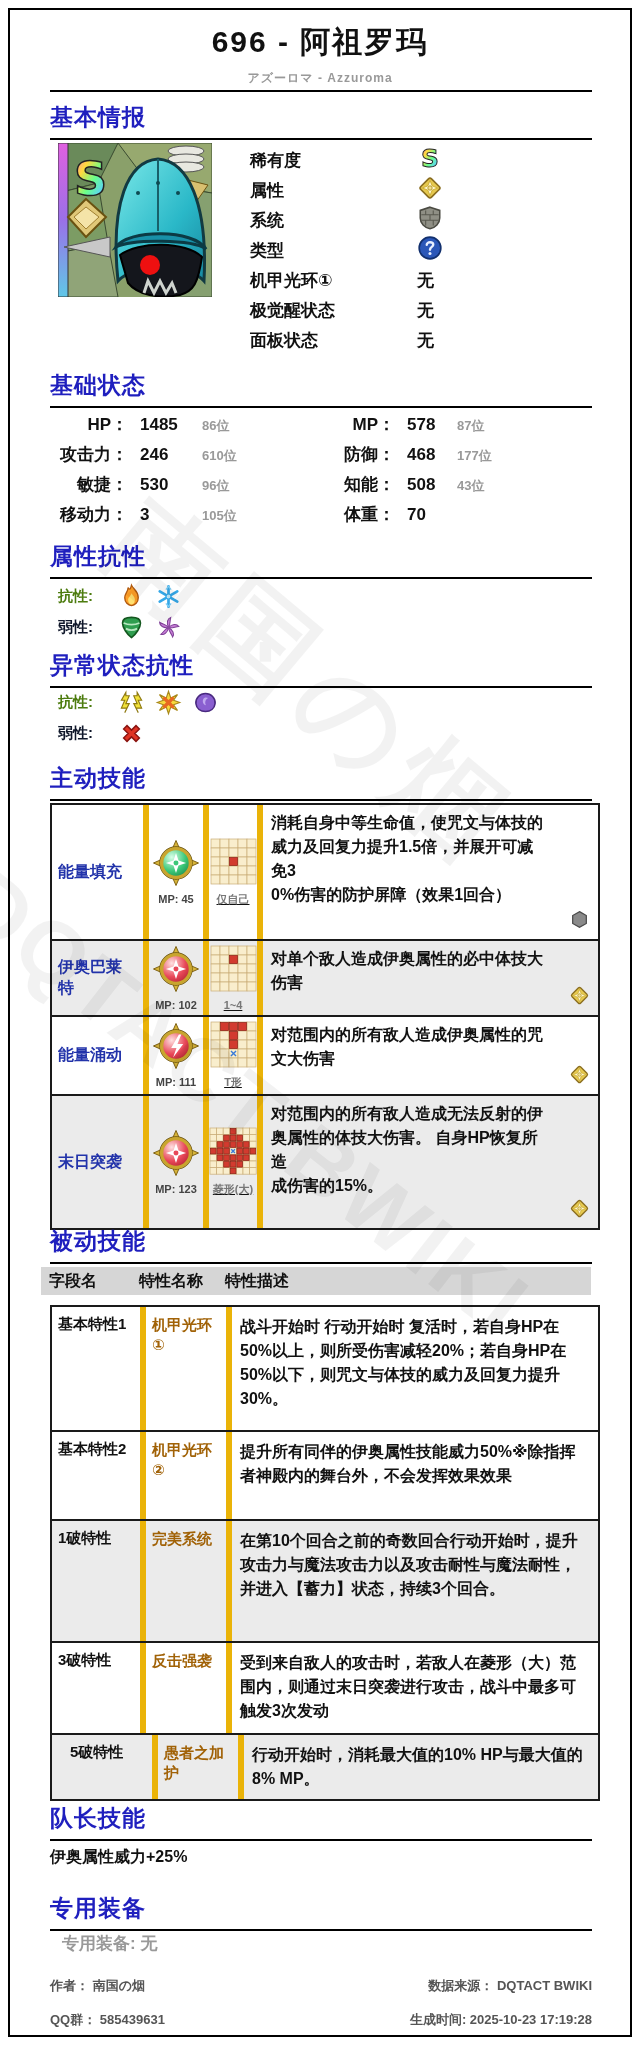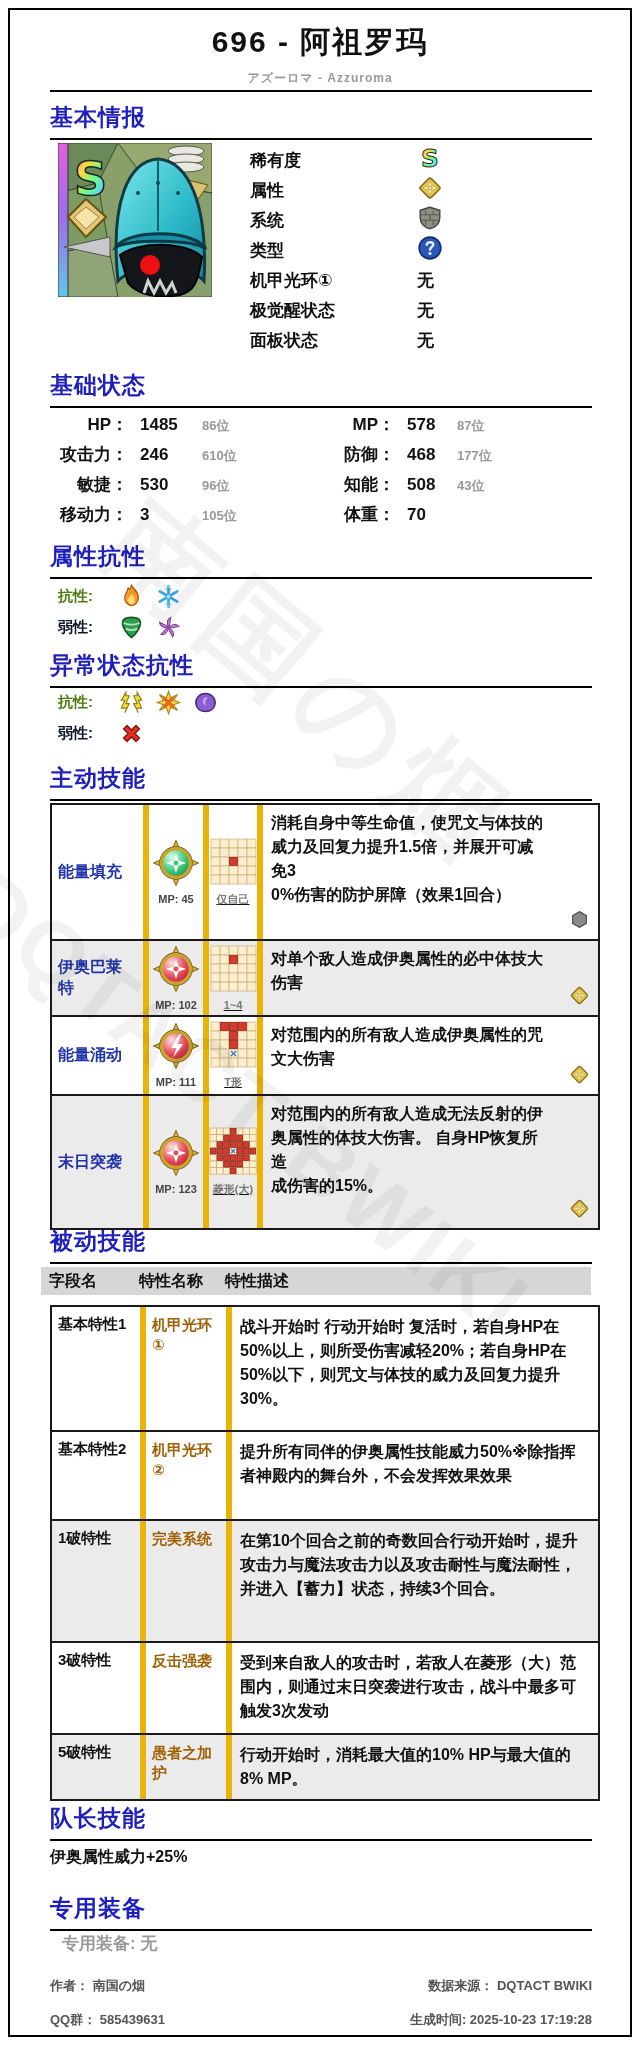--- a/index.html
+++ b/index.html
@@ -649,21 +649,21 @@
     <div class="trow shaded" style="min-height: 120px;">
       <div class="cell p-slot">1破特性</div>
       <div class="cell p-trait">完美系统</div>
       <div class="cell p-desc">在第10个回合之前的奇数回合行动开始时，提升攻击力与魔法攻击力以及攻击耐性与魔法耐性，并进入【蓄力】状态，持续3个回合。</div>
     </div>
     <div class="trow" style="min-height: 90px;">
       <div class="cell p-slot">3破特性</div>
       <div class="cell p-trait">反击强袭</div>
       <div class="cell p-desc">受到来自敌人的攻击时，若敌人在菱形（大）范围内，则通过末日突袭进行攻击，战斗中最多可触发3次发动</div>
     </div>
-    <div class="trow shaded" style="min-height: 62px;">
+    <div class="trow shaded" style="min-height: 62px; padding-left: 12px;">
       <div class="cell p-slot">5破特性</div>
       <div class="cell p-trait">愚者之加护</div>
       <div class="cell p-desc">行动开始时，消耗最大值的10% HP与最大值的8% MP。</div>
     </div>
   </div>
 
 <div class="sec" style="top:1803px"><span class="st">队长技能</span></div>
 <div class="leadtext" style="top:1847px">伊奥属性威力+25%</div>
 
 <div class="sec" style="top:1893px"><span class="st">专用装备</span></div>

